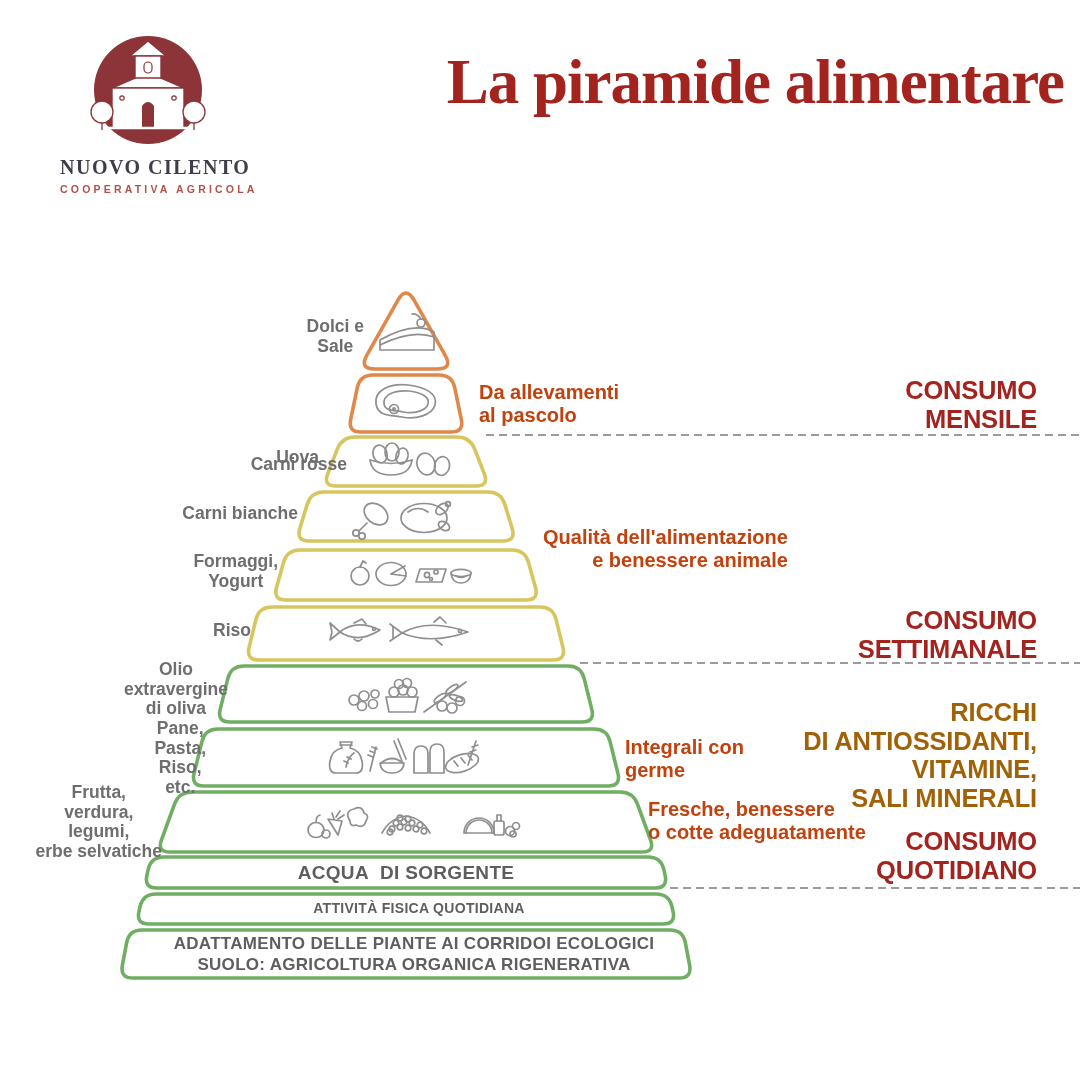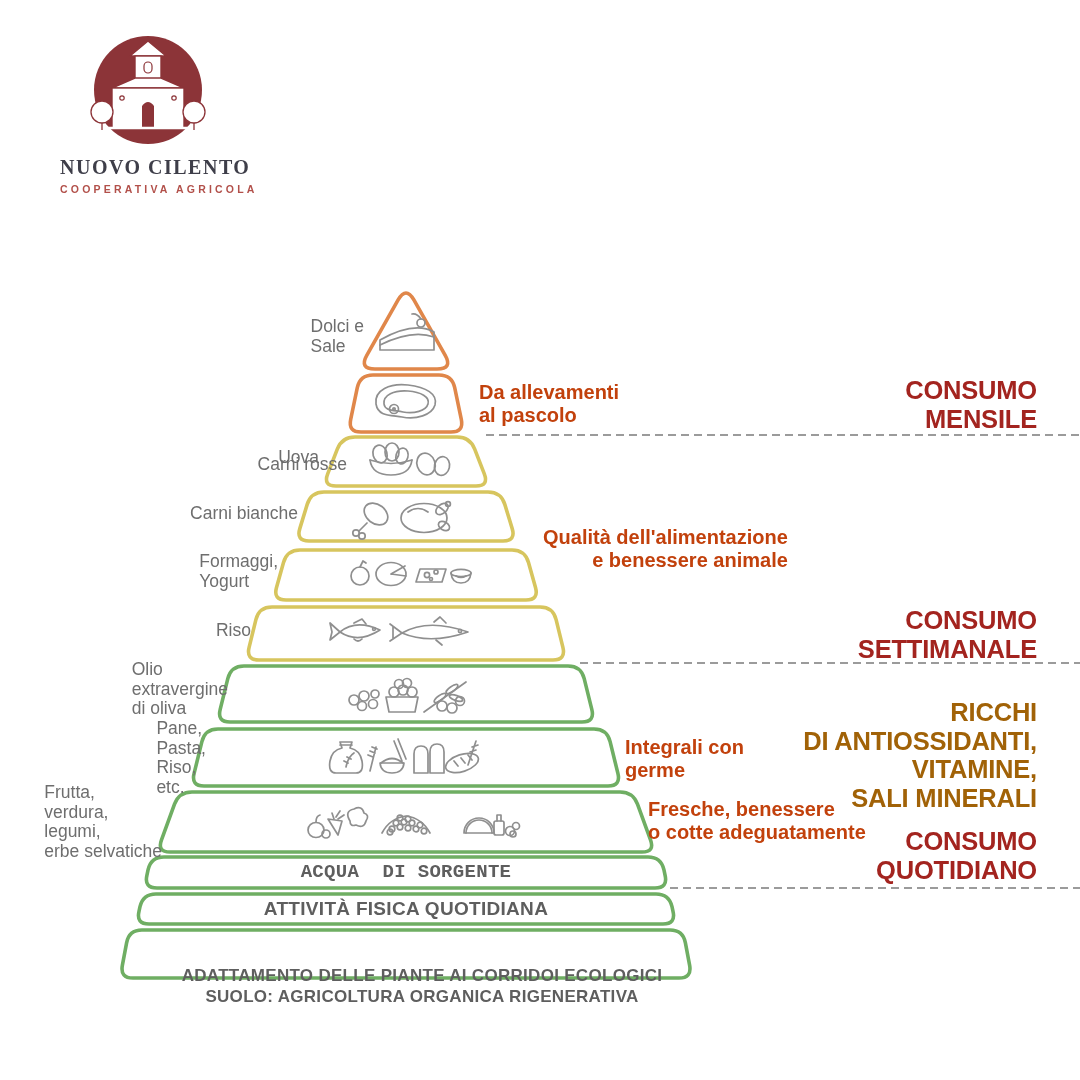--- a/index.html
+++ b/index.html
@@ -16,22 +16,22 @@
   .logo-name{font-family:"Liberation Serif",serif;font-weight:700;font-size:20px;
              letter-spacing:1.5px;color:#3E3E49;margin-top:4px;white-space:nowrap;}
   .logo-tagline{font-weight:700;font-size:10.5px;letter-spacing:3.2px;color:#B2504A;
              margin-top:4px;white-space:nowrap;}
   
   #pyr-svg{position:absolute;left:0;top:0;}
   .level{fill:#ffffff;stroke-width:3.6;}
   .icon{stroke:#8F8F8F;fill:none;stroke-width:1.7;stroke-linecap:round;stroke-linejoin:round;}
   .dash{stroke:#9B9B9B;stroke-width:2;stroke-dasharray:8 5;}
   
-  .side-label{position:absolute;color:#6E6E6E;font-weight:400;font-size:17.5px;line-height:1.12;
-              text-align:left;white-space:pre-line;transform:translateY(-50%);}
+  .side-label{position:absolute;color:#6E6E6E;font-weight:700;font-size:17.5px;line-height:1.12;
+              text-align:center;white-space:pre-line;transform:translateY(-50%);}
   .bar-text{position:absolute;color:#5E5E5E;font-weight:700;text-align:center;
             white-space:pre-line;transform:translateY(-50%);letter-spacing:.3px;line-height:1.25;}
   .annotation{position:absolute;color:#c2410c;font-weight:700;font-size:20px;line-height:1.15;
               white-space:pre-line;}
   .right-heading{position:absolute;right:43px;font-weight:700;font-size:25.5px;line-height:1.12;
               text-align:right;white-space:pre-line;letter-spacing:-0.2px;width:420px;}
   .right-heading.red{color:#A3241F;}
   .right-heading.green{color:#a16207;}
 </style>
 </head>
@@ -59,20 +59,21 @@
         <circle cx="42" cy="78" r="11"></circle>
           <line x1="42" y1="89" x2="42" y2="96"></line>
         <circle cx="134" cy="78" r="11"></circle>
           <line x1="134" y1="89" x2="134" y2="96"></line>
       </g>
     </svg>
     <div class="logo-name">NUOVO CILENTO</div>
     <div class="logo-tagline">COOPERATIVA AGRICOLA</div>
   </div>
 
+  <div class="page-title">La piramide alimentare</div>
 
   <svg id="pyr-svg" width="1080" height="1080" viewBox="0 0 1080 1080">
       <path d="M398.1 299.9 Q406 286 413.9 299.9 L445.1 355.1 Q453 369 437.0 369.0 L375.0 369.0 Q359 369 366.9 355.1 Z" class="level" stroke="#E0874A"></path>
       <g class="icon" transform="translate(406 333)">
         <path d="M-26 17 L28 17 L28 -1 Q8 -12 -26 7 Z"></path>
         <path d="M-26 12 Q6 -4 28 4"></path>
 <circle cx="15" cy="-10" r="4"></circle>
         <path d="M15 -14 Q11 -20 6 -19"></path>
       </g>
       <path d="M357.3 387.7 Q360 375 373.0 375.0 L439.0 375.0 Q452 375 454.7 387.7 L461.3 419.3 Q464 432 451.0 432.0 L361.0 432.0 Q348 432 350.7 419.3 Z" class="level" stroke="#E0874A"></path>
@@ -217,23 +218,23 @@
 extravergine
 di oliva</div>
       <div class="side-label" style="right: 874px; top: 758px;">Pane,
 Pasta,
 Riso,
 etc.</div>
       <div class="side-label" style="right: 918px; top: 822px;">Frutta,
 verdura,
 legumi,
 erbe selvatiche</div>
-      <div class="bar-text" style="left: 144px; width: 524px; top: 872.5px; font-size: 19px; font-family: Liberation Mono, monospace;">ACQUA&nbsp; DI SORGENTE</div>
-      <div class="bar-text" style="left: 136px; width: 540px; top: 909px; font-size: 19px;">ATTIVITÀ FISICA QUOTIDIANA</div>
-      <div class="bar-text" style="left: 136px; width: 572px; top: 954px; font-size: 17px; margin-top: 32px;">ADATTAMENTO DELLE PIANTE AI CORRIDOI ECOLOGICI
+      <div class="bar-text" style="left: 144px; width: 524px; top: 872.5px; font-size: 19px;">ACQUA&nbsp; DI SORGENTE</div>
+      <div class="bar-text" style="left: 149px; width: 540px; top: 909px; font-size: 14px;">ATTIVITÀ FISICA QUOTIDIANA</div>
+      <div class="bar-text" style="left: 128px; width: 572px; top: 954px; font-size: 17px;">ADATTAMENTO DELLE PIANTE AI CORRIDOI ECOLOGICI
 SUOLO: AGRICOLTURA ORGANICA RIGENERATIVA</div>
       <div class="annotation" style="left: 479px; top: 381px;">Da allevamenti
 al pascolo</div>
       <div class="annotation" style="left: 543px; top: 526px; text-align: right;">Qualità dell'alimentazione
 e benessere animale</div>
       <div class="annotation" style="left: 625px; top: 736px;">Integrali con
 germe</div>
       <div class="annotation" style="left: 648px; top: 798px;">Fresche, benessere
 o cotte adeguatamente</div>
       <div class="right-heading red" style="top: 376px;">CONSUMO

